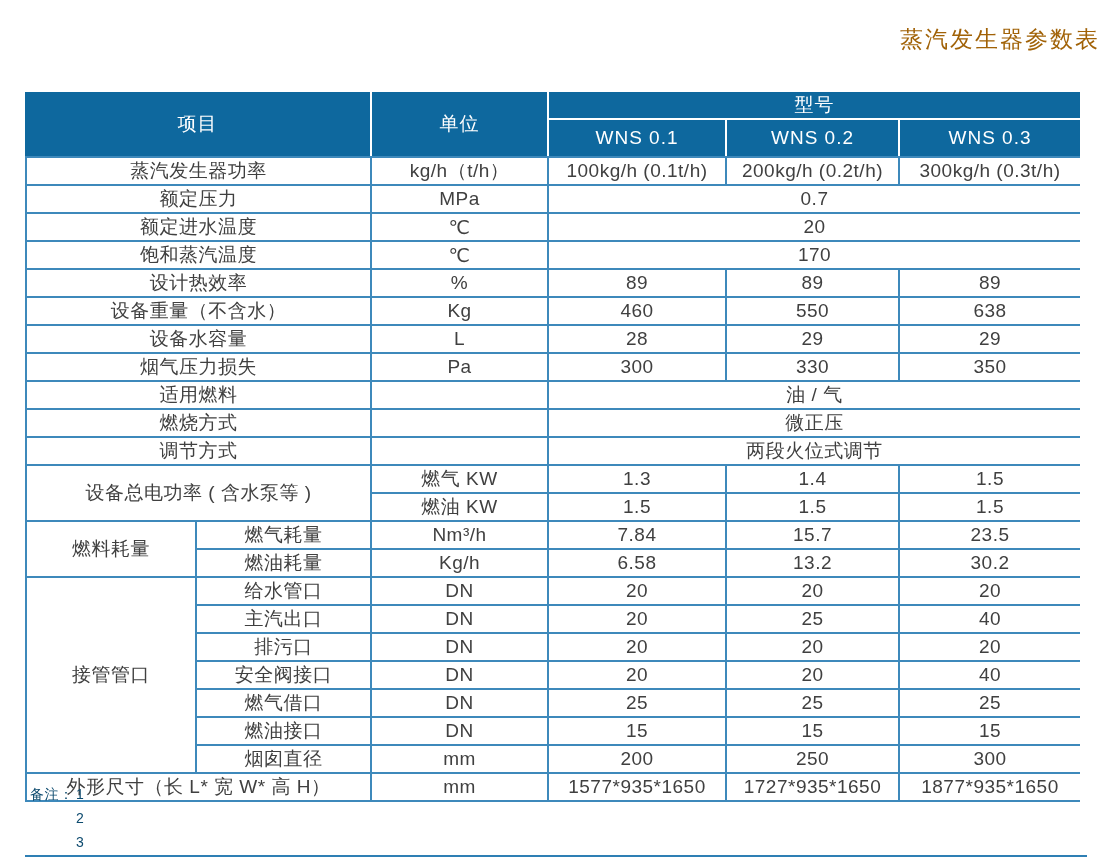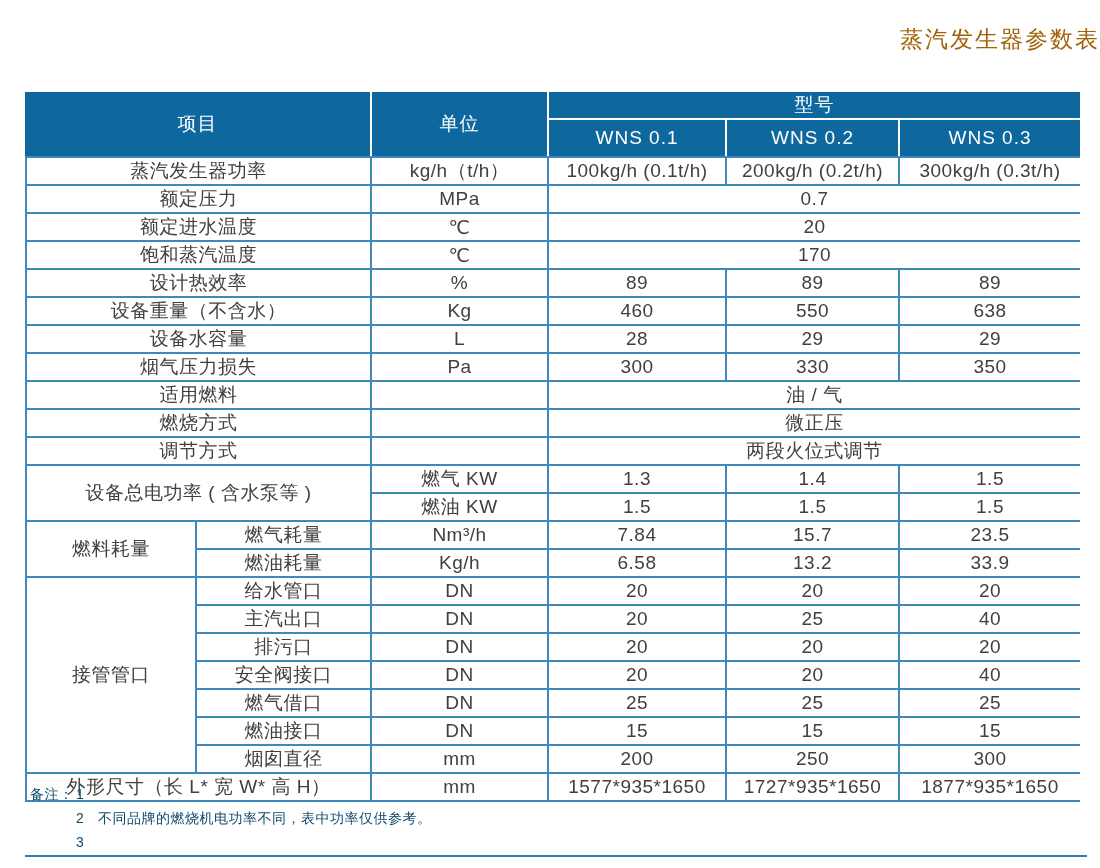--- a/index.html
+++ b/index.html
@@ -202,21 +202,21 @@
         <td>Nm³/h</td>
         <td>7.84</td>
         <td>15.7</td>
         <td class="no-r">23.5</td>
       </tr>
       <tr>
         <td>燃油耗量</td>
         <td>Kg/h</td>
         <td>6.58</td>
         <td>13.2</td>
-        <td class="no-r">33.9</td>
+        <td class="no-r">30.2</td>
       </tr>
       <tr>
         <td class="bl" rowspan="7">接管管口</td>
         <td>给水管口</td>
         <td>DN</td>
         <td>20</td>
         <td>20</td>
         <td class="no-r">20</td>
       </tr>
       <tr>
@@ -272,21 +272,20 @@
   </table>
 
   <div class="notes">
     <div class="note-line">
       <span class="note-label">备注：</span>
       <span class="note-num">1</span>
     </div>
     <div class="note-line">
       <span class="note-label"></span>
       <span class="note-num">2</span>
-      <span class="note-text">不同品牌的燃烧机电功率不同，表中功率仅供参考。</span>
     </div>
     <div class="note-line">
       <span class="note-label"></span>
       <span class="note-num">3</span>
     </div>
   </div>
 
   <div class="bottom-rule"></div>
 
 </div>

